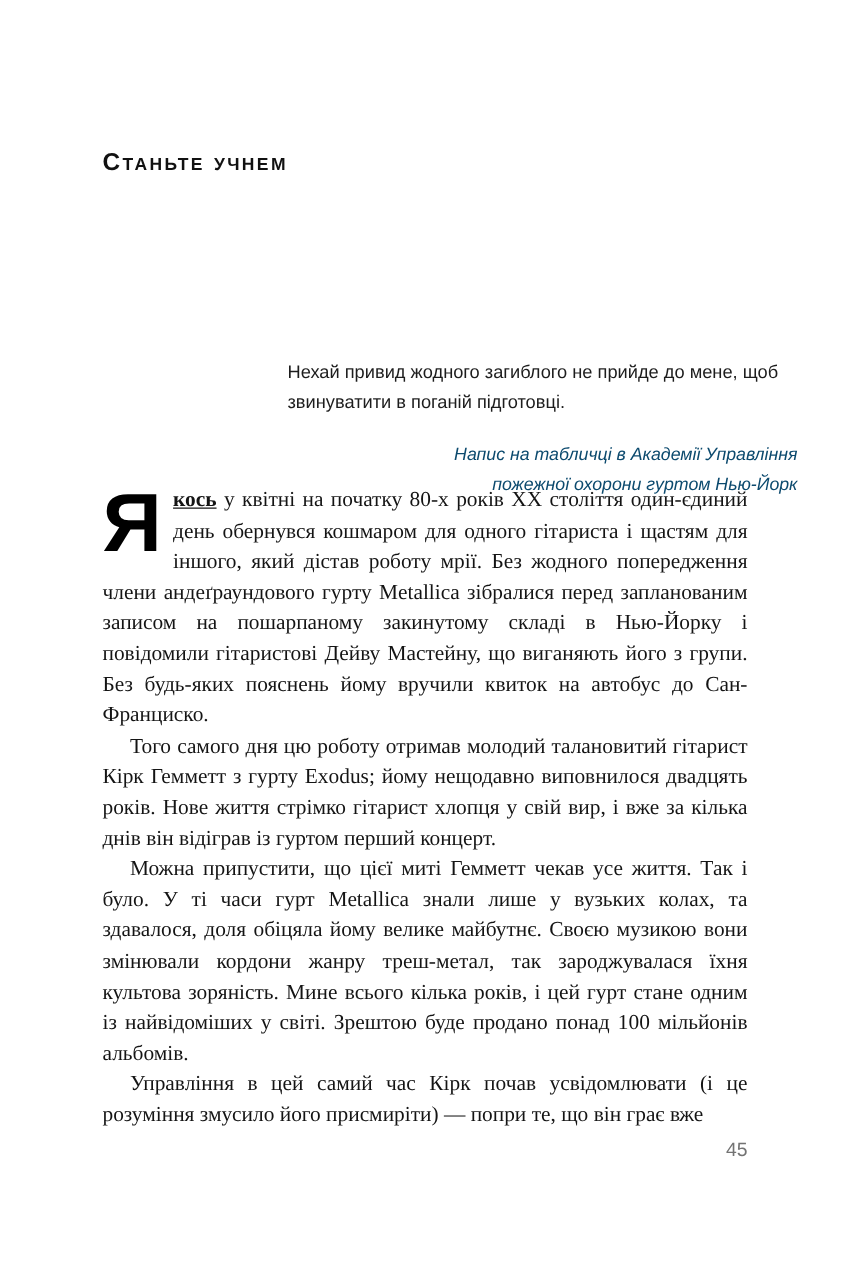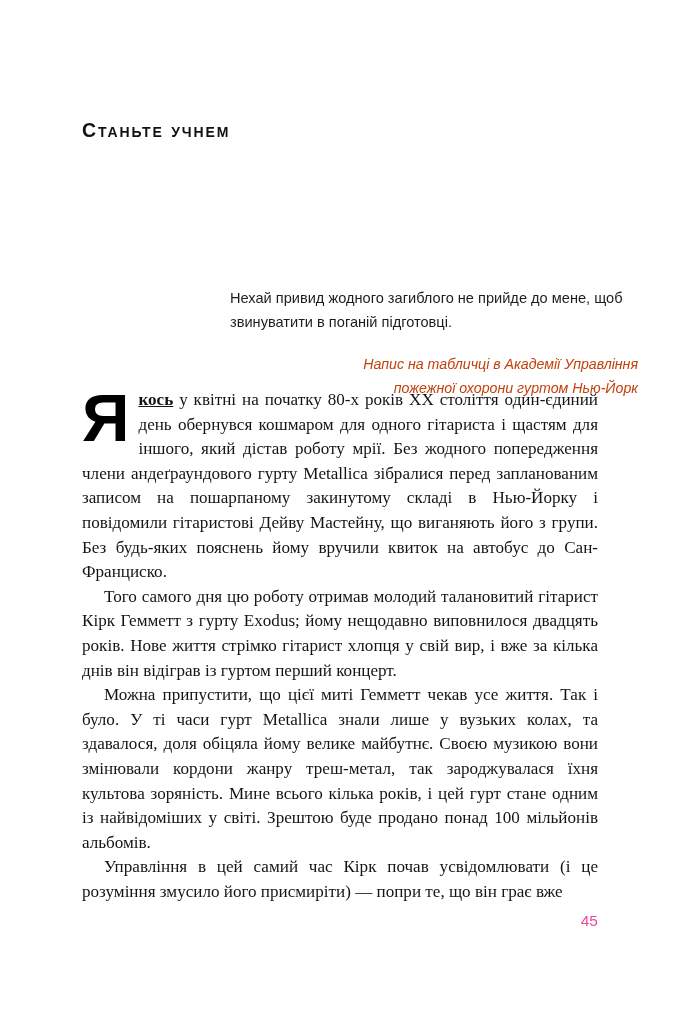--- a/index.html
+++ b/index.html
@@ -54,21 +54,21 @@
   .epigraph-text {
     display: block;
   }
   .epigraph-attribution {
     display: block;
     margin-top: 19px;
     text-align: right;
     font-style: italic;
     font-size: 14.2px;
     line-height: 23.5px;
-    color: #c2410c;
+    color: #0c4a6e;
   }
   .attr-line {
     display: block;
   }
 
   
   .body-text {
     position: absolute;
     left: 82px;
     top: 388px;
@@ -106,21 +106,21 @@
   
   .page-number {
     position: absolute;
     left: 0;
     top: 912px;
     width: 598px;
     text-align: right;
     font-family: "Liberation Sans", "DejaVu Sans", sans-serif;
     font-size: 15.5px;
     font-weight: 400;
-    color: #ec4899;
+    color: #737373;
   }
 </style>
 </head>
 <body>
 
 <div class="page">
 
   <h1 class="chapter-heading">Станьте учнем</h1>
 
   <blockquote class="epigraph">

